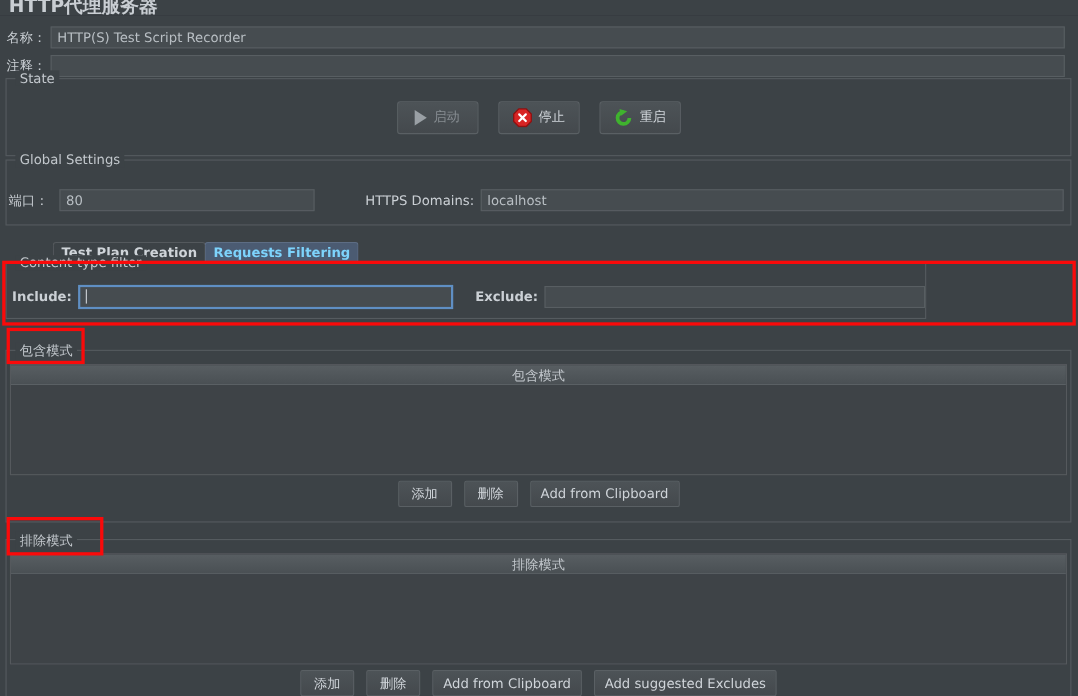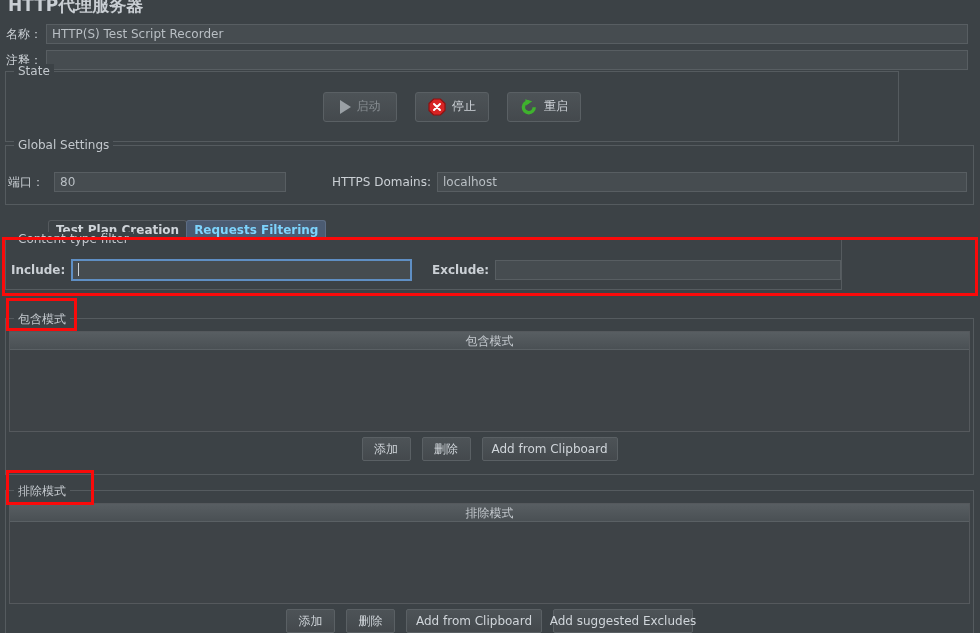--- a/index.html
+++ b/index.html
@@ -223,21 +223,21 @@
   <div class="formrow" style="top:8px; width:976px;">
     <div class="lbl">名称：</div>
     <div class="txtfield" style="width:922px;">HTTP(S) Test Script Recorder</div>
   </div>
 
   <div class="formrow" style="top:34px; width:976px;">
     <div class="lbl">注释：</div>
     <div class="txtfield" style="width:922px;"></div>
   </div>
 
-  <div class="group" style="left:5px; top:57px; width:894px; height:71px;padding-left:20px;">
+  <div class="group" style="left:5px; top:57px; width:969px; height:71px;padding-left:20px;">
     <span class="group-title">State</span>
 
     <div style="position:absolute; left:0; top:0; width:100%; height:100%; display:flex; align-items:center; justify-content:center; gap:18px;">
 
       <div class="btn disabled" style="width:74px;">
         <span class="icon-play"></span>
         <span>启动</span>
       </div>
 
       <div class="btn" style="width:74px;">
@@ -312,21 +312,21 @@
 
     <div class="tablewrap" style="left:3px; top:12px; width:961px; height:101px;">
       <div class="tablehdr">排除模式</div>
       <div class="tablebody"></div>
     </div>
 
     <div style="position:absolute; left:0; top:118px; width:100%; display:flex; align-items:center; justify-content:center; gap:11px;">
       <div class="btn small" style="width:49px;">添加</div>
       <div class="btn small" style="width:49px;">删除</div>
       <div class="btn small" style="width:136px;">Add from Clipboard</div>
-      <div class="btn small" style="width:140px;">Add suggested Excludes</div>
+      <div class="btn small" style="width:166px;">Add suggested Excludes</div>
     </div>
   </div>
 
 </div>
 
 <div class="annot" style="left:2px; top:237px; width:976px; height:59px;"></div>
 <div class="annot" style="left:6px; top:298px; width:71px; height:33px;"></div>
 <div class="annot" style="left:6px; top:470px; width:88px; height:35px;"></div>
 
 </body></html>

